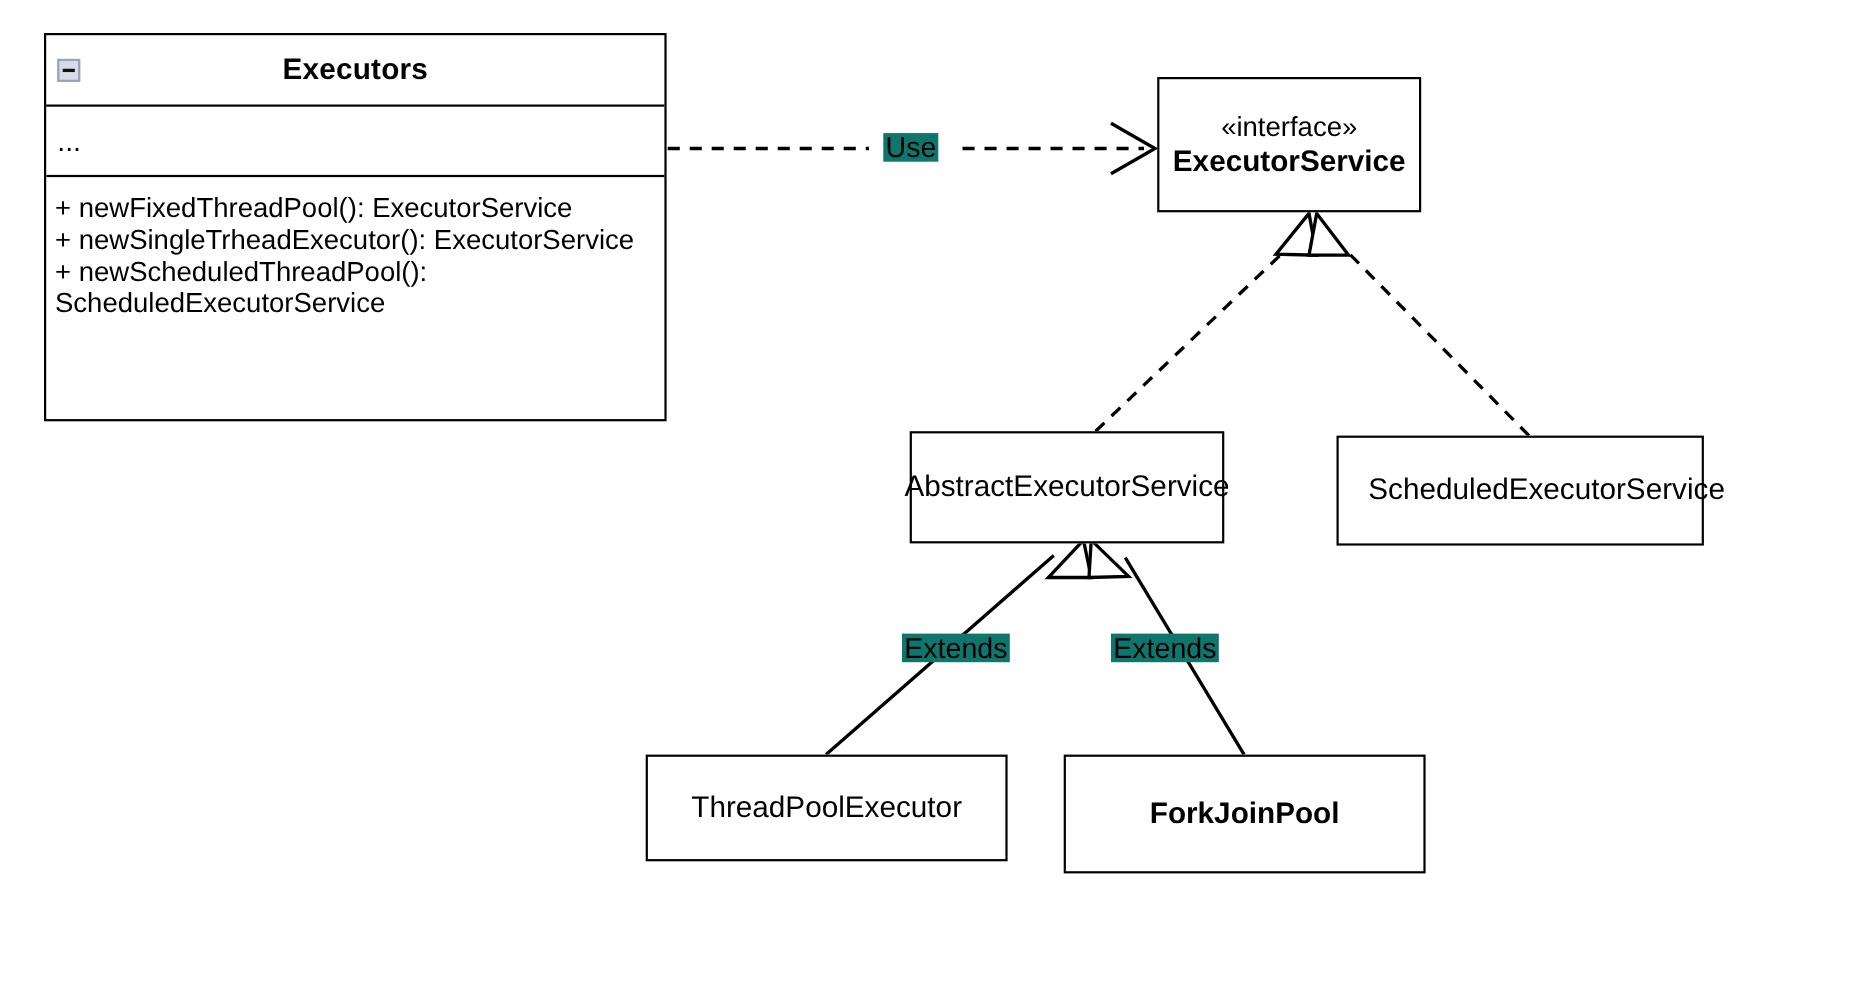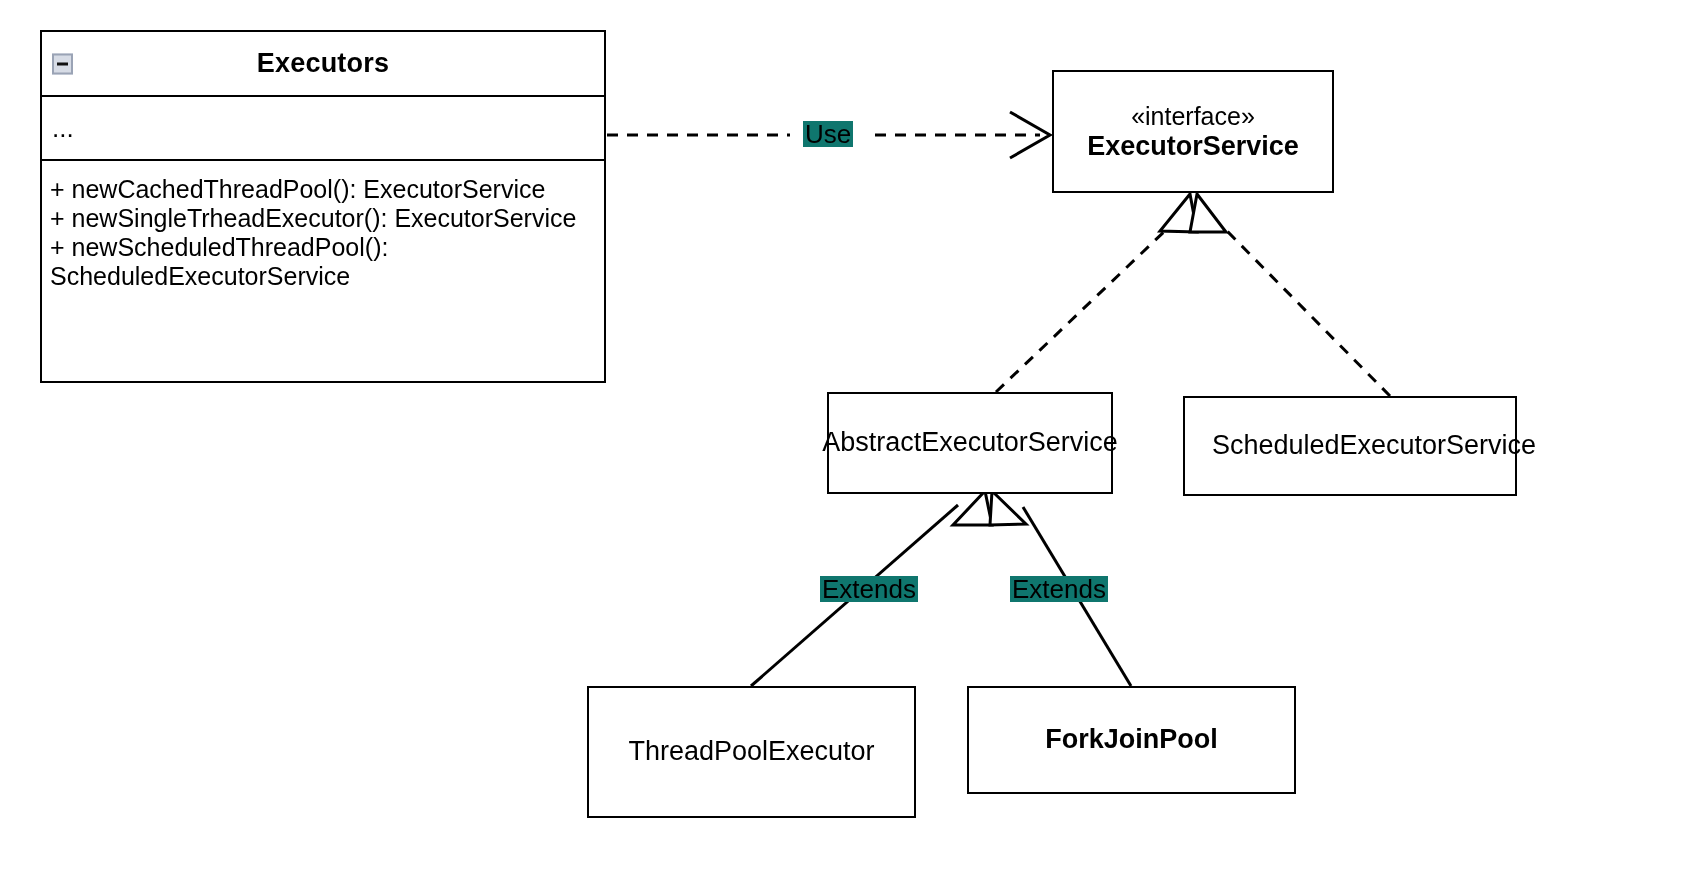--- a/index.html
+++ b/index.html
@@ -178,42 +178,42 @@
         <span class="bar"></span>
       </span>
       <span class="class-name">Executors</span>
     </div>
 
     <div class="compartment class-attrs">
       <span>...</span>
     </div>
 
     <div class="compartment last class-methods">
-      <div class="method-line">+ newCachedThreadPool(): ExecutorService</div>
+      <div class="method-line">+ newFixedThreadPool(): ExecutorService</div>
       <div class="method-line">+ newSingleTrheadExecutor(): ExecutorService</div>
       <div class="method-line">+ newScheduledThreadPool(): ScheduledExecutorService</div>
     </div>
   </div>
 
-  <div class="node" style="left:1052px; top:70px; width:282px; height:123px;">
+  <div class="node" style="left:1052px; top:70px; width:240px; height:123px;">
     <div class="iface-inner">
       <span class="stereotype">«interface»</span>
       <span class="node-title bold">ExecutorService</span>
     </div>
   </div>
 
   <div class="node node-simple" style="left:827px; top:392px; width:286px; height:102px;">
     <span class="node-title">AbstractExecutorService</span>
   </div>
 
-  <div class="node node-simple" style="left:1183px; top:396px; width:334px; height:100px;padding-left:48px;">
+  <div class="node node-simple" style="left:1215px; top:396px; width:334px; height:100px;padding-left:48px;">
     <span class="node-title">ScheduledExecutorService</span>
   </div>
 
-  <div class="node node-simple" style="left:587px; top:686px; width:329px; height:132px;">
+  <div class="node node-simple" style="left:587px; top:686px; width:329px; height:97px;">
     <span class="node-title">ThreadPoolExecutor</span>
   </div>
 
   <div class="node node-simple" style="left:967px; top:686px; width:329px; height:108px;font-weight:bold;">
     <span class="node-title">ForkJoinPool</span>
   </div>
 
 </div>
 
 </body></html>

